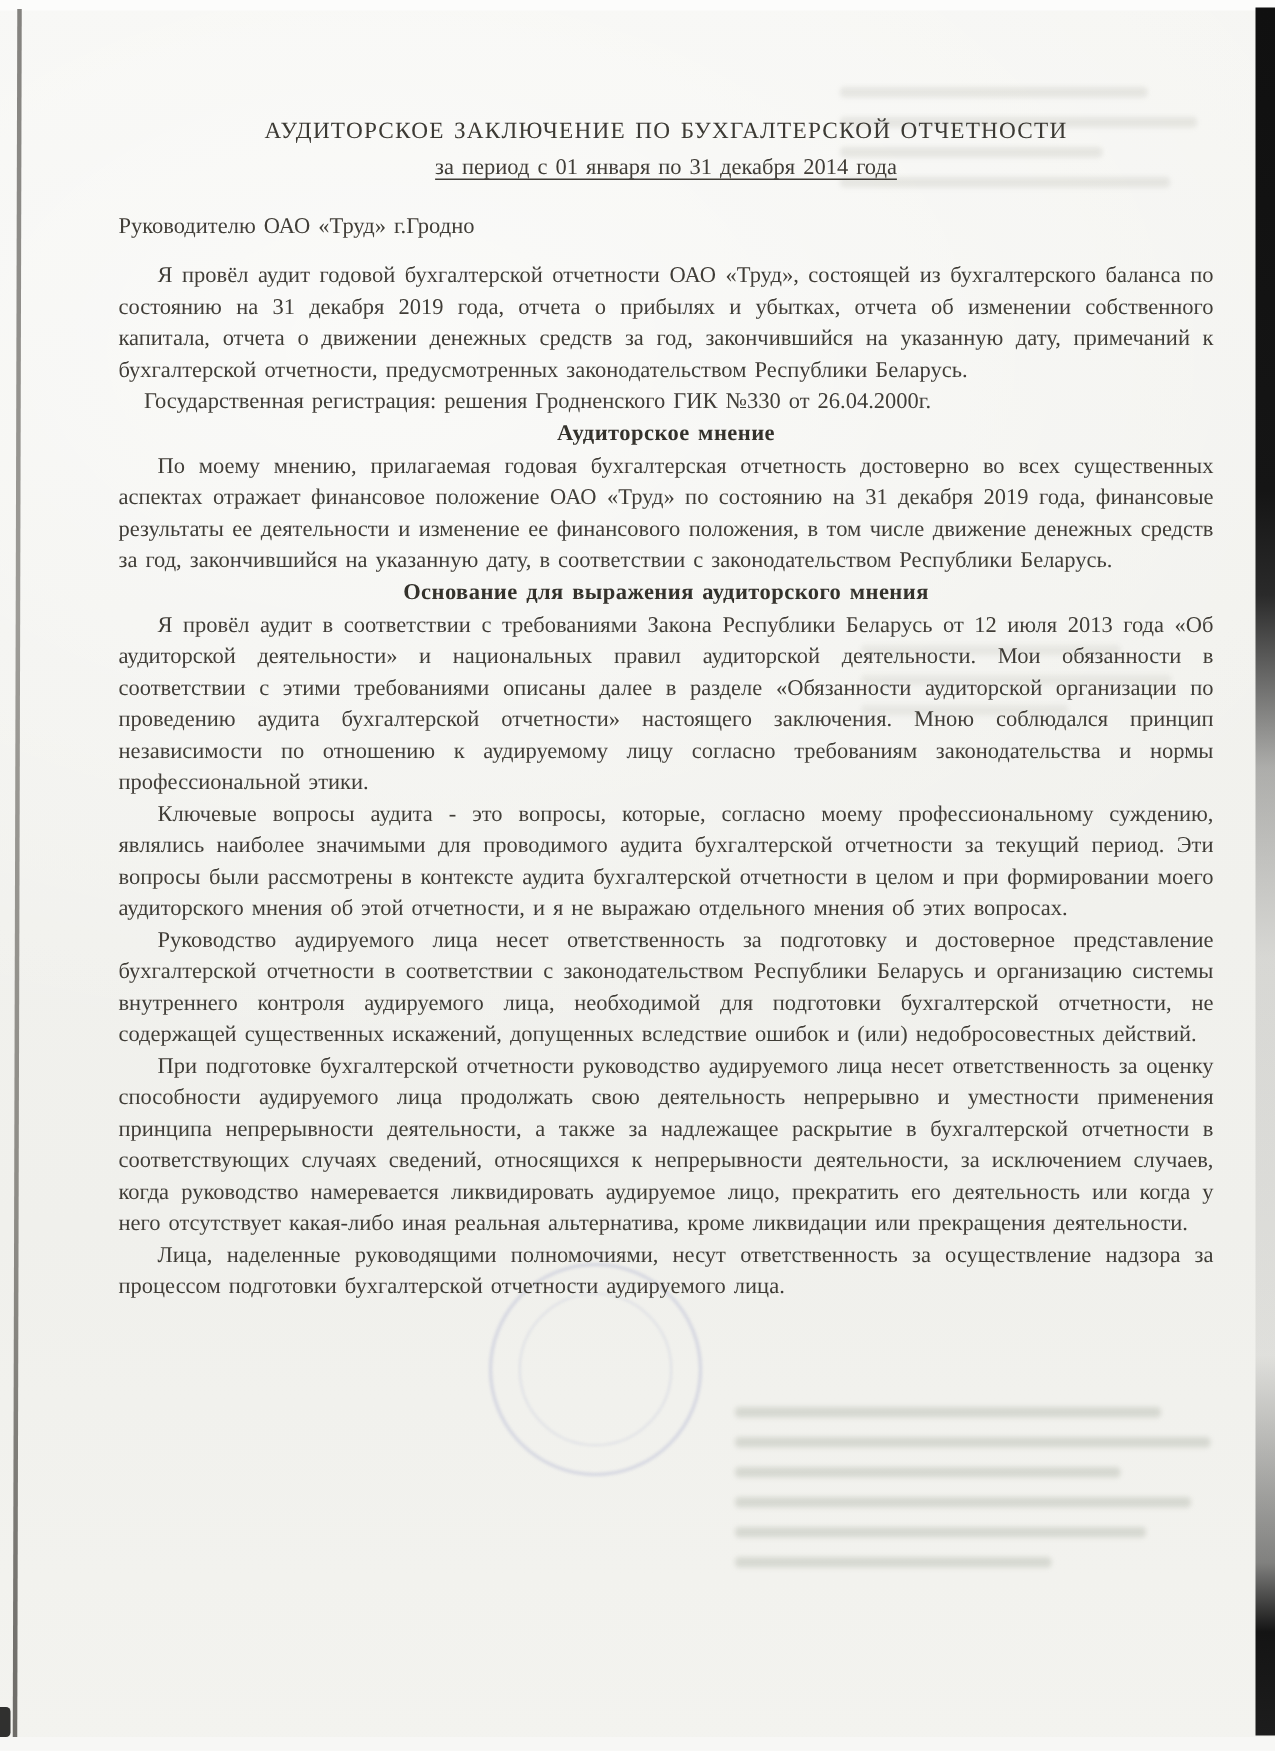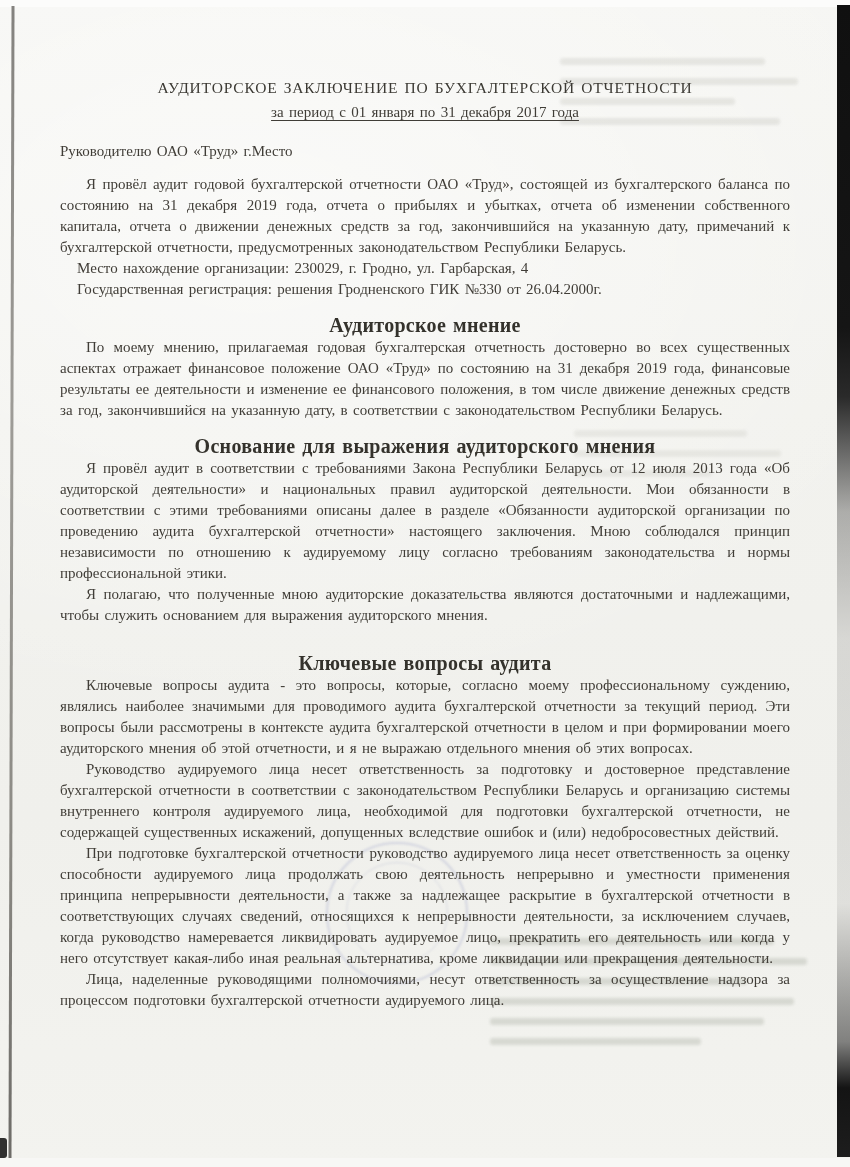--- a/index.html
+++ b/index.html
@@ -46,37 +46,37 @@
     position:absolute;left:326px;top:842px;width:138px;height:138px;
     border:2px solid rgba(95,105,175,.20);border-radius:50%;
     filter:blur(1px);pointer-events:none;
   }
   .stamp-bleed::before{
     content:"";position:absolute;inset:18px;border-radius:50%;
     border:1px solid rgba(95,105,175,.16);
   }
   
   .content{
-    position:absolute;left:60px;top:76px;width:730px;
+    position:absolute;left:79px;top:76px;width:730px;
     color:#403d37;font-size:15px;line-height:21px;
     word-spacing:1.6px;
   }
   .title-block{text-align:center;}
   .t-main{font-size:15.5px;letter-spacing:.8px;line-height:23px;color:#3c3a34;}
   .t-sub{line-height:23px;}
   .t-name{font-weight:bold;text-decoration:underline;text-underline-offset:3px;line-height:24px;}
   .t-period{text-decoration:underline;text-underline-offset:3px;line-height:26px;}
   .addressee{margin-top:16px;line-height:21px;}
   .para{
     margin:0;text-align:justify;text-indent:26px;
   }
   .para.first{margin-top:12px;}
   .detail{padding-left:17px;}
   h3{
-    margin:15px 0 1px 0;text-align:center;font-size:20px;
+    margin:0 0 1px 0;text-align:center;font-size:15px;
     font-weight:bold;color:#34322c;letter-spacing:.3px;line-height:21px;
   }
   h3.gap-lg{margin-top:27px;}
 </style>
 </head>
 <body>
 
 <div class="scan-page">
 
   <div class="edge-top"></div>
@@ -103,40 +103,37 @@
       <div class="ln" style="width:92%"></div>
     <div class="ln" style="width:83%"></div>
       <div class="ln" style="width:64%"></div>
   </div>
   <div class="stamp-bleed"></div>
 
   <div class="content">
 
     <div class="title-block">
       <div class="t-main">АУДИТОРСКОЕ ЗАКЛЮЧЕНИЕ ПО БУХГАЛТЕРСКОЙ ОТЧЕТНОСТИ</div>
-      <div class="t-period">за период с 01 января по 31 декабря 2017 года</div>
+      <div class="t-period">за период с 01 января по 31 декабря 2014 года</div>
     </div>
 
     <div class="addressee">
-      <div>Руководителю ОАО «Труд» г.Место</div>
+      <div>Руководителю ОАО «Труд» г.Гродно</div>
     </div>
 
     <p class="para first">Я провёл аудит годовой бухгалтерской отчетности ОАО «Труд», состоящей из бухгалтерского баланса по состоянию на 31 декабря 2019 года, отчета о прибылях и убытках, отчета об изменении собственного капитала, отчета о движении денежных средств за год, закончившийся на указанную дату, примечаний к бухгалтерской отчетности, предусмотренных законодательством Республики Беларусь.</p>
 
-    <div class="detail">Место нахождение организации: 230029, г. Гродно,  ул. Гарбарская, 4</div>
     <div class="detail">Государственная регистрация: решения Гродненского ГИК  №330  от 26.04.2000г.</div>
 
     <h3>Аудиторское мнение</h3>
     <p class="para">По моему мнению, прилагаемая годовая бухгалтерская отчетность достоверно во всех существенных аспектах отражает финансовое положение ОАО «Труд» по состоянию на 31 декабря 2019 года, финансовые результаты ее деятельности и изменение ее финансового положения, в том числе движение денежных средств за год, закончившийся на указанную дату, в соответствии с законодательством Республики Беларусь.</p>
 
     <h3>Основание для выражения аудиторского мнения</h3>
     <p class="para">Я провёл аудит в соответствии с требованиями Закона  Республики Беларусь  от 12 июля 2013 года «Об аудиторской деятельности» и национальных правил аудиторской деятельности. Мои обязанности в соответствии с этими требованиями описаны далее в разделе «Обязанности аудиторской организации по проведению аудита бухгалтерской отчетности» настоящего заключения. Мною соблюдался принцип независимости по отношению к аудируемому лицу согласно требованиям законодательства и нормы профессиональной этики.</p>
-    <p class="para">Я полагаю, что полученные мною аудиторские доказательства являются достаточными и надлежащими, чтобы служить основанием для выражения аудиторского мнения.</p>
 
-    <h3 class="gap-lg">Ключевые вопросы аудита</h3>
     <p class="para">Ключевые вопросы аудита - это вопросы, которые, согласно моему профессиональному суждению, являлись наиболее значимыми для проводимого аудита бухгалтерской отчетности за текущий период. Эти вопросы были рассмотрены в контексте аудита бухгалтерской отчетности в целом и при формировании моего аудиторского мнения об этой отчетности, и я не выражаю отдельного мнения об этих вопросах.</p>
 
     <p class="para">Руководство аудируемого лица несет ответственность за подготовку и достоверное представление бухгалтерской отчетности в соответствии с законодательством Республики Беларусь и организацию системы внутреннего контроля аудируемого лица, необходимой для подготовки бухгалтерской отчетности, не содержащей существенных искажений, допущенных вследствие ошибок и (или) недобросовестных действий.</p>
     <p class="para">При подготовке бухгалтерской отчетности руководство аудируемого лица несет ответственность за оценку способности аудируемого лица продолжать свою деятельность непрерывно и уместности применения принципа непрерывности деятельности, а также за надлежащее раскрытие в бухгалтерской отчетности в соответствующих случаях сведений, относящихся к непрерывности деятельности, за исключением случаев, когда руководство намеревается ликвидировать аудируемое лицо, прекратить его деятельность или когда у него отсутствует какая-либо иная реальная альтернатива, кроме ликвидации или прекращения деятельности.</p>
     <p class="para">Лица, наделенные руководящими полномочиями, несут ответственность за осуществление надзора за процессом подготовки бухгалтерской отчетности аудируемого лица.</p>
 
   </div>
 </div>
 
 </body></html>

